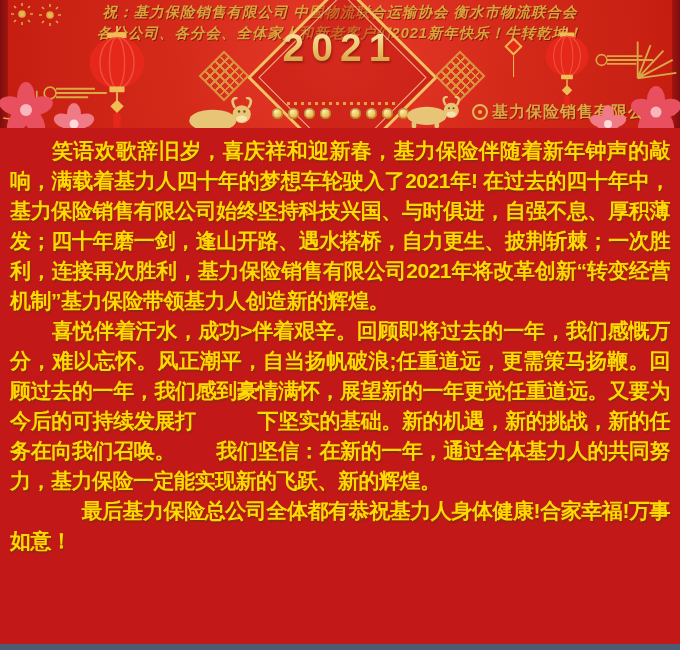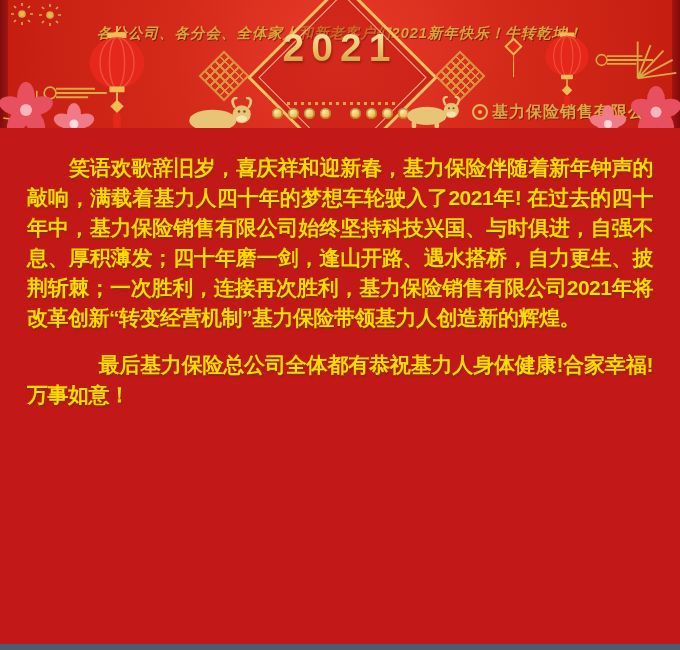--- a/index.html
+++ b/index.html
@@ -54,36 +54,37 @@
   .knot{width:13px;height:13px;background:#e6281a;border:2px solid #ecb64e;transform:rotate(45deg);}
   .knot-tail{width:2px;height:22px;background:#e6281a;border-left:1px solid #ecb64e;}
   .logo-ring{display:inline-block;width:16px;height:16px;border:2px solid #e3b656;border-radius:50%;position:relative;}
   .logo-ring::after{content:"";position:absolute;left:4px;top:4px;width:4px;height:4px;border-radius:50%;background:#e3b656;}
   .company-row{position:absolute;left:398px;top:96px;display:flex;align-items:center;gap:4px;}
   .company-name{color:#d9a943;font-weight:bold;font-size:16px;letter-spacing:1px;
     text-shadow:1px 1px 0 rgba(90,10,5,.5);white-space:nowrap;}
 
   
   .content{position:relative;width:680px;height:516px;padding:8px 10px 0;background:var(--body-background,#c31818);}
-  .content p{margin:17px;color:var(--text-yellow,#ffd903);font-weight:bold;
+  .content p{margin:0;color:var(--text-yellow,#ffd903);font-weight:bold;
     font-size:21px;line-height:30px;letter-spacing:-0.5px;text-indent:2em;
     text-shadow:1px 1.5px 1px rgba(110,55,0,.65);text-align:justify;}
   .content p.closing{text-indent:3.4em;}
 
   .footer-strip{position:absolute;left:0;bottom:0;width:680px;height:6px;background:var(--footer-strip,#4d5c75);}
 </style>
 </head>
 <body>
 
 <div class="page">
 
   <div class="banner">
     <div class="edge left"></div>
     <div class="edge right"></div>
 
+    <div class="greeting l1">祝：基力保险销售有限公司 中国物流联合运输协会 衡水市物流联合会</div>
     <div class="greeting l2">各分公司、各分会、全体家人和新老客户们2021新年快乐！牛转乾坤！</div>
 
     <svg class="deco" style="left:86px;top:26px" width="62" height="104" viewBox="0 0 62 110">
       <line x1="31" y1="0" x2="31" y2="7" stroke="#e9b456" stroke-width="2"></line>
       <rect x="21" y="7" width="20" height="6" rx="1" fill="#f0bd55"></rect>
       <ellipse cx="31" cy="39" rx="29" ry="27" fill="#e6281a"></ellipse>
       <ellipse cx="31" cy="39" rx="18" ry="27" fill="none" stroke="#f4604f" stroke-width="1.5" opacity=".7"></ellipse>
       <ellipse cx="31" cy="39" rx="8" ry="27" fill="none" stroke="#f4604f" stroke-width="1.5" opacity=".7"></ellipse>
       <rect x="23" y="64" width="16" height="6" rx="1" fill="#f0bd55"></rect>
       <line x1="31" y1="70" x2="31" y2="80" stroke="#e9b456" stroke-width="2"></line>
@@ -208,17 +209,18 @@
         <ellipse rx="6" ry="10" cy="-9" transform="rotate(144)"></ellipse>
         <ellipse rx="6" ry="10" cy="-9" transform="rotate(216)"></ellipse>
         <ellipse rx="6" ry="10" cy="-9" transform="rotate(288)"></ellipse>
         <circle r="4" fill="#ffd9de"></circle>
       </g>
     </svg>
   </div>
 
   <div class="content">
     <p>笑语欢歌辞旧岁，喜庆祥和迎新春，基力保险伴随着新年钟声的敲响，满载着基力人四十年的梦想车轮驶入了2021年! 在过去的四十年中，基力保险销售有限公司始终坚持科技兴国、与时俱进，自强不息、厚积薄发；四十年磨一剑，逢山开路、遇水搭桥，自力更生、披荆斩棘；一次胜利，连接再次胜利，基力保险销售有限公司2021年将改革创新“转变经营机制”基力保险带领基力人创造新的辉煌。</p>
+    <p>喜悦伴着汗水，成功&gt;伴着艰辛。回顾即将过去的一年，我们感慨万分，难以忘怀。风正潮平，自当扬帆破浪;任重道远，更需策马扬鞭。回顾过去的一年，我们感到豪情满怀，展望新的一年更觉任重道远。又要为今后的可持续发展打　　　下坚实的基础。新的机遇，新的挑战，新的任务在向我们召唤。　　我们坚信：在新的一年，通过全体基力人的共同努力，基力保险一定能实现新的飞跃、新的辉煌。</p>
     <p class="closing">最后基力保险总公司全体都有恭祝基力人身体健康!合家幸福!万事如意！</p>
   </div>
 
   <div class="footer-strip"></div>
 </div>
 
 </body></html>

